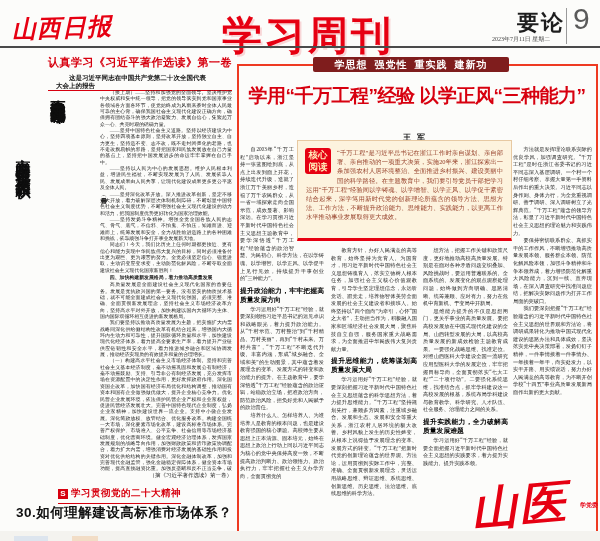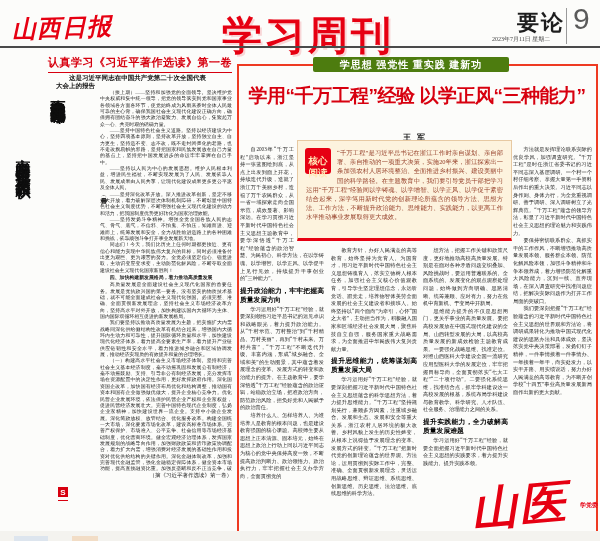--- a/index.html
+++ b/index.html
@@ -12,21 +12,21 @@
   .edition-title{position:absolute;left:222px;top:8px;color:#e60012;font-size:40px;font-weight:bold;
     letter-spacing:3px;font-family:"Liberation Sans",sans-serif;text-shadow:2px 2px 0 rgba(230,0,18,0.15);}
   .section-label{position:absolute;left:517px;top:8px;color:#1d1d1d;font-size:22px;font-weight:bold;letter-spacing:2px;}
   .date-line{position:absolute;left:492px;top:35px;color:#444;font-size:6px;white-space:nowrap;}
   .mast-divider{position:absolute;left:566px;top:8px;width:1px;height:36px;background:#9a9a9a;}
   .page-number{position:absolute;left:573px;top:2px;color:#5a5a5a;font-size:30px;font-family:"Liberation Sans",sans-serif;}
   .header-rule{position:absolute;left:0;top:46px;width:600px;height:2px;background:#4a4a4a;}
 
   
   .kicker{position:absolute;left:48px;top:55px;color:#d7000f;font-size:11px;font-weight:bold;
-    border-bottom:1.5px solid #d7000f;padding-bottom:2px;letter-spacing:0.5px;font-family:"Liberation Sans",sans-serif;}
+    border-bottom:1.5px solid #d7000f;padding-bottom:20px;letter-spacing:0.5px;font-family:"Liberation Sans",sans-serif;}
   .intro{position:absolute;left:56px;top:74px;width:150px;font-size:6.5px;line-height:8px;font-weight:bold;
     color:#111;text-indent:2em;text-align:justify;}
   .vtitle{writing-mode:vertical-rl;text-orientation:upright;position:absolute;font-weight:bold;color:#0e0e0e;
     font-family:"Liberation Sans",sans-serif;}
   .vtitle-main{left:48px;top:88px;height:322px;font-size:15px;letter-spacing:0.5px;}
   .vtitle-pre{left:13px;top:146px;height:266px;font-size:15px;letter-spacing:2px;}
   .vdate{writing-mode:vertical-rl;text-orientation:upright;position:absolute;left:99px;top:192px;height:86px;
     font-size:6px;color:#222;background:#fcfcfa;padding:1px 0;}
   .left-body{position:absolute;left:100px;top:90px;width:132px;height:381px;overflow:hidden;
     font-size:4.9px;line-height:6.35px;color:#222;text-align:justify;}
@@ -36,31 +36,31 @@
   .series-row{position:absolute;left:58px;top:487px;display:flex;align-items:center;gap:3px;
     border-bottom:1.5px solid #d7000f;padding-bottom:3px;}
   .series-badge{width:10px;height:10px;background:#d7000f;color:#fff;font-size:8px;font-weight:bold;
     display:flex;align-items:center;justify-content:center;font-family:"Liberation Sans",sans-serif;}
   .series-title{color:#d7000f;font-size:9.5px;font-weight:bold;letter-spacing:0.5px;font-family:"Liberation Sans",sans-serif;}
   .question-title{position:absolute;left:16px;top:504px;font-size:13.5px;font-weight:bold;color:#101010;
     letter-spacing:0.5px;font-family:"Liberation Sans",sans-serif;}
 
   
   .article-box{position:absolute;left:237px;top:64px;width:357px;height:465px;border:2px solid #ee3a22;}
-  .banner{position:absolute;left:313px;top:57px;width:196px;height:15px;background:#4d7c0f;color:#ffffff;
+  .banner{position:absolute;left:313px;top:57px;width:196px;height:15px;background:#7f1d1d;color:#ffffff;
     font-size:10px;font-weight:bold;letter-spacing:1px;display:flex;align-items:center;justify-content:center;
-    border-radius:2px;font-family:Liberation Serif, serif;z-index:3;}
+    border-radius:2px;font-family:Liberation Mono, monospace;z-index:3;}
   .art-title{position:absolute;left:243px;top:83px;width:348px;text-align:center;color:#d7000f;
     font-size:19px;font-weight:bold;letter-spacing:-0.5px;font-family:"Liberation Sans",sans-serif;z-index:2;}
   .art-author{position:absolute;left:243px;top:132px;width:348px;text-align:center;color:#222;
     font-size:8px;letter-spacing:6px;font-weight:bold;}
   .hl-box{position:absolute;left:297px;top:140px;width:215px;height:101px;background:#fdf3de;
     border:1px solid #e7c9a2;border-bottom:3px solid #e60012;box-sizing:border-box;z-index:2;}
   .hl-badge{float:left;width:26px;height:26px;margin:7px 6px 2px 7px;background:#e60012;border-radius:3px;
-    color:#ffe9b8;font-size:9.5px;line-height:12px;font-weight:bold;text-align:center;padding-top:7px;
+    color:#ffe9b8;font-size:9.5px;line-height:12px;font-weight:bold;text-align:center;padding-top:1px;
     box-sizing:border-box;font-family:"Liberation Sans",sans-serif;}
   .hl-text{padding:7px 8px 4px 8px;font-size:6.3px;line-height:9.2px;color:#96402a;text-align:justify;}
   .art-col{position:absolute;font-size:5.2px;line-height:7.6px;color:#1f1f1f;text-align:justify;overflow:hidden;}
   .art-col .a-p{text-indent:2em;margin:0;}
   .art-col .a-h{font-weight:bold;font-size:6.8px;line-height:9px;margin:3px 0 2px 0;color:#000;
     font-family:"Liberation Sans",sans-serif;text-indent:0;}
   #col1{left:240px;top:146px;width:84px;height:377px;}
   #col2{left:331px;top:247px;width:86px;height:276px;}
   #col3{left:423px;top:247px;width:85px;height:276px;}
   #col4{left:513px;top:146px;width:79px;height:377px;}
@@ -100,21 +100,23 @@
       <div class="lb-p">——坚持发扬斗争精神。增强全党全国各族人民的志气、骨气、底气，不信邪、不怕鬼、不怕压，知难而进、迎难而上，统筹发展和安全，全力战胜前进道路上的各种困难和挑战，依靠顽强斗争打开事业发展新天地。</div>
       <div class="lb-p">同志们！今天，我们比历史上任何时期都更接近、更有信心和能力实现中华民族伟大复兴的目标，同时必须准备付出更为艰巨、更为艰苦的努力。全党必须坚定信心、锐意进取，主动识变应变求变，主动防范化解风险，不断夺取全面建设社会主义现代化国家新胜利！</div>
       <div class="lb-h">四、加快构建新发展格局，着力推动高质量发展</div>
       <div class="lb-p">高质量发展是全面建设社会主义现代化国家的首要任务。发展是党执政兴国的第一要务。没有坚实的物质技术基础，就不可能全面建成社会主义现代化强国。必须完整、准确、全面贯彻新发展理念，坚持社会主义市场经济改革方向，坚持高水平对外开放，加快构建以国内大循环为主体、国内国际双循环相互促进的新发展格局。</div>
       <div class="lb-p">我们要坚持以推动高质量发展为主题，把实施扩大内需战略同深化供给侧结构性改革有机结合起来，增强国内大循环内生动力和可靠性，提升国际循环质量和水平，加快建设现代化经济体系，着力提高全要素生产率，着力提升产业链供应链韧性和安全水平，着力推进城乡融合和区域协调发展，推动经济实现质的有效提升和量的合理增长。</div>
       <div class="lb-p">（一）构建高水平社会主义市场经济体制。坚持和完善社会主义基本经济制度，毫不动摇巩固和发展公有制经济，毫不动摇鼓励、支持、引导非公有制经济发展，充分发挥市场在资源配置中的决定性作用，更好发挥政府作用。深化国资国企改革，加快国有经济布局优化和结构调整，推动国有资本和国有企业做强做优做大，提升企业核心竞争力。优化民营企业发展环境，依法保护民营企业产权和企业家权益，促进民营经济发展壮大。完善中国特色现代企业制度，弘扬企业家精神，加快建设世界一流企业。支持中小微企业发展。深化简政放权、放管结合、优化服务改革。构建全国统一大市场，深化要素市场化改革，建设高标准市场体系。完善产权保护、市场准入、公平竞争、社会信用等市场经济基础制度，优化营商环境。健全宏观经济治理体系，发挥国家发展规划的战略导向作用，加强财政政策和货币政策协调配合，着力扩大内需，增强消费对经济发展的基础性作用和投资对优化供给结构的关键作用。深化金融体制改革，加强和完善现代金融监管，强化金融稳定保障体系，健全资本市场功能，提高直接融资比重。加强反垄断和反不正当竞争，破除地方保护和行政性垄断，依法规范和引导资本健康发展。（未完待续）</div>
     </div>
   <div class="citation">（摘《习近平著作选读》第一卷）</div>
   <div class="series-row">
     <div class="series-badge">S</div>
+    <div class="series-title">学习贯彻党的二十大精神</div>
   </div>
+  <div class="question-title">30.如何理解建设高标准市场体系？</div>
 
   <div class="article-box"></div>
   <div class="banner">学思想 强党性 重实践 建新功</div>
   <div class="art-title">学用“千万工程”经验 以学正风“三种能力”</div>
   <div class="art-author">王军</div>
 
   <div class="hl-box">
     <div class="hl-badge">
       <div>核心</div>
       <div>阅读</div>

